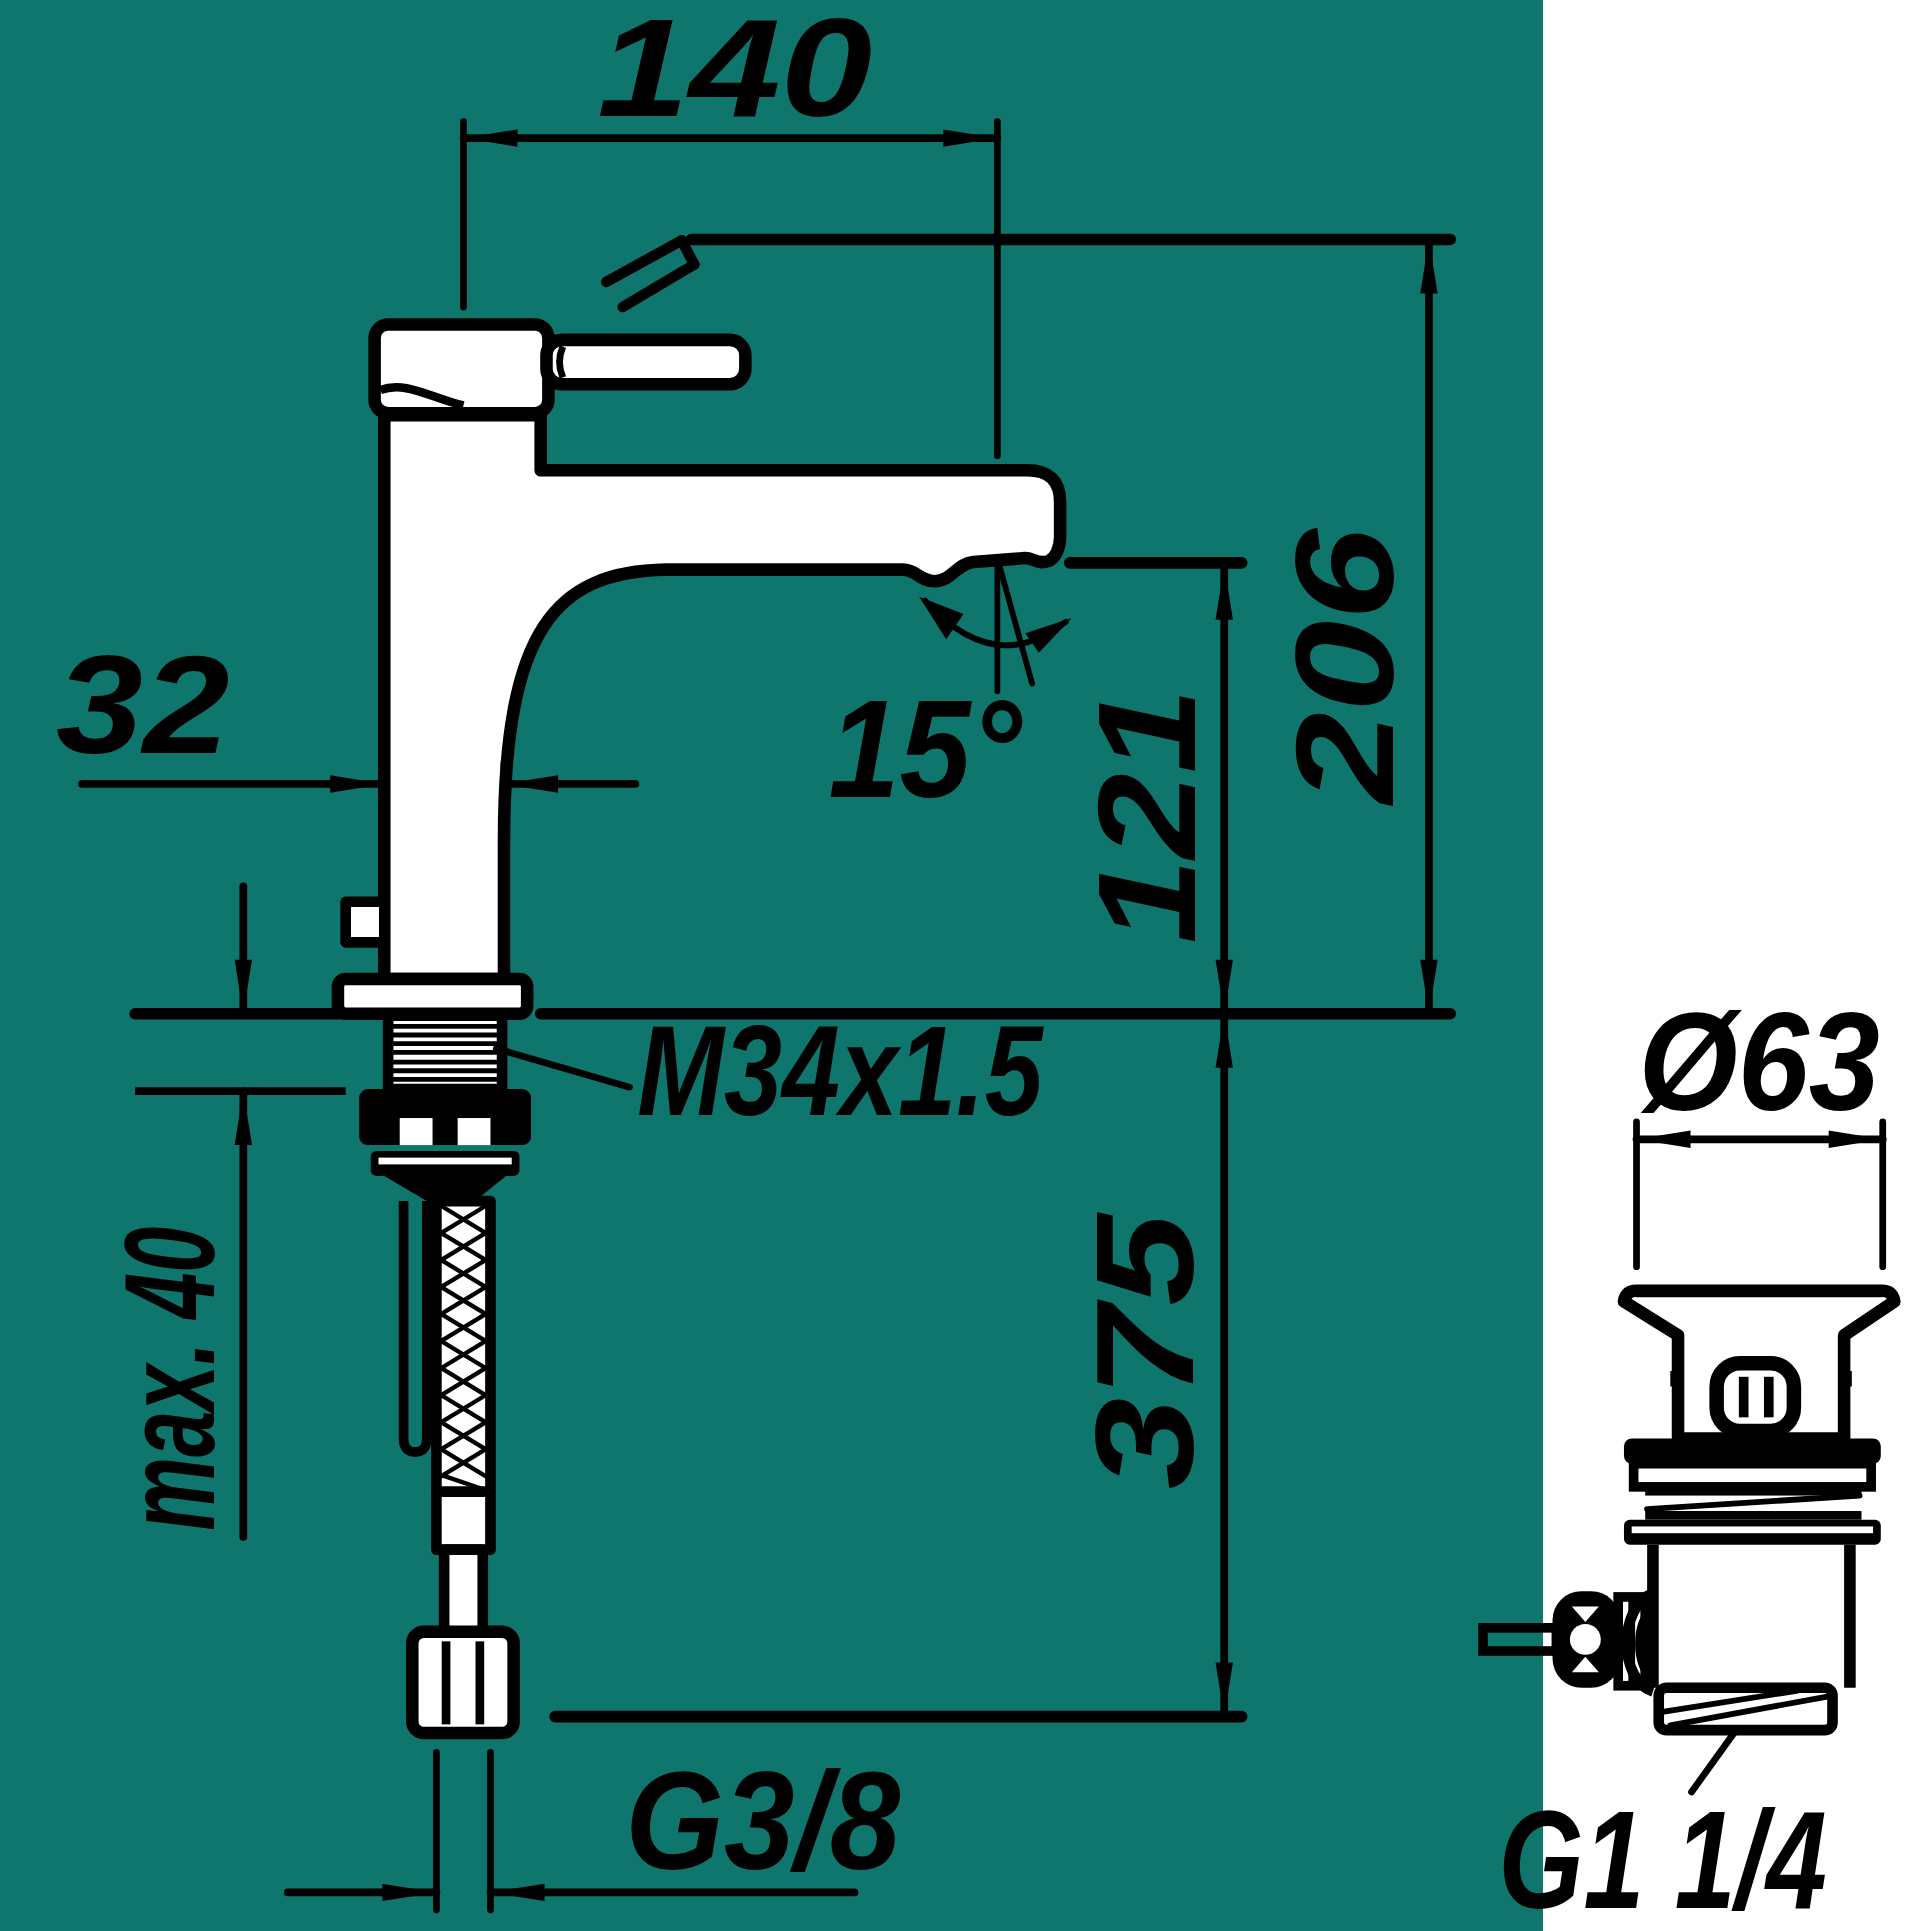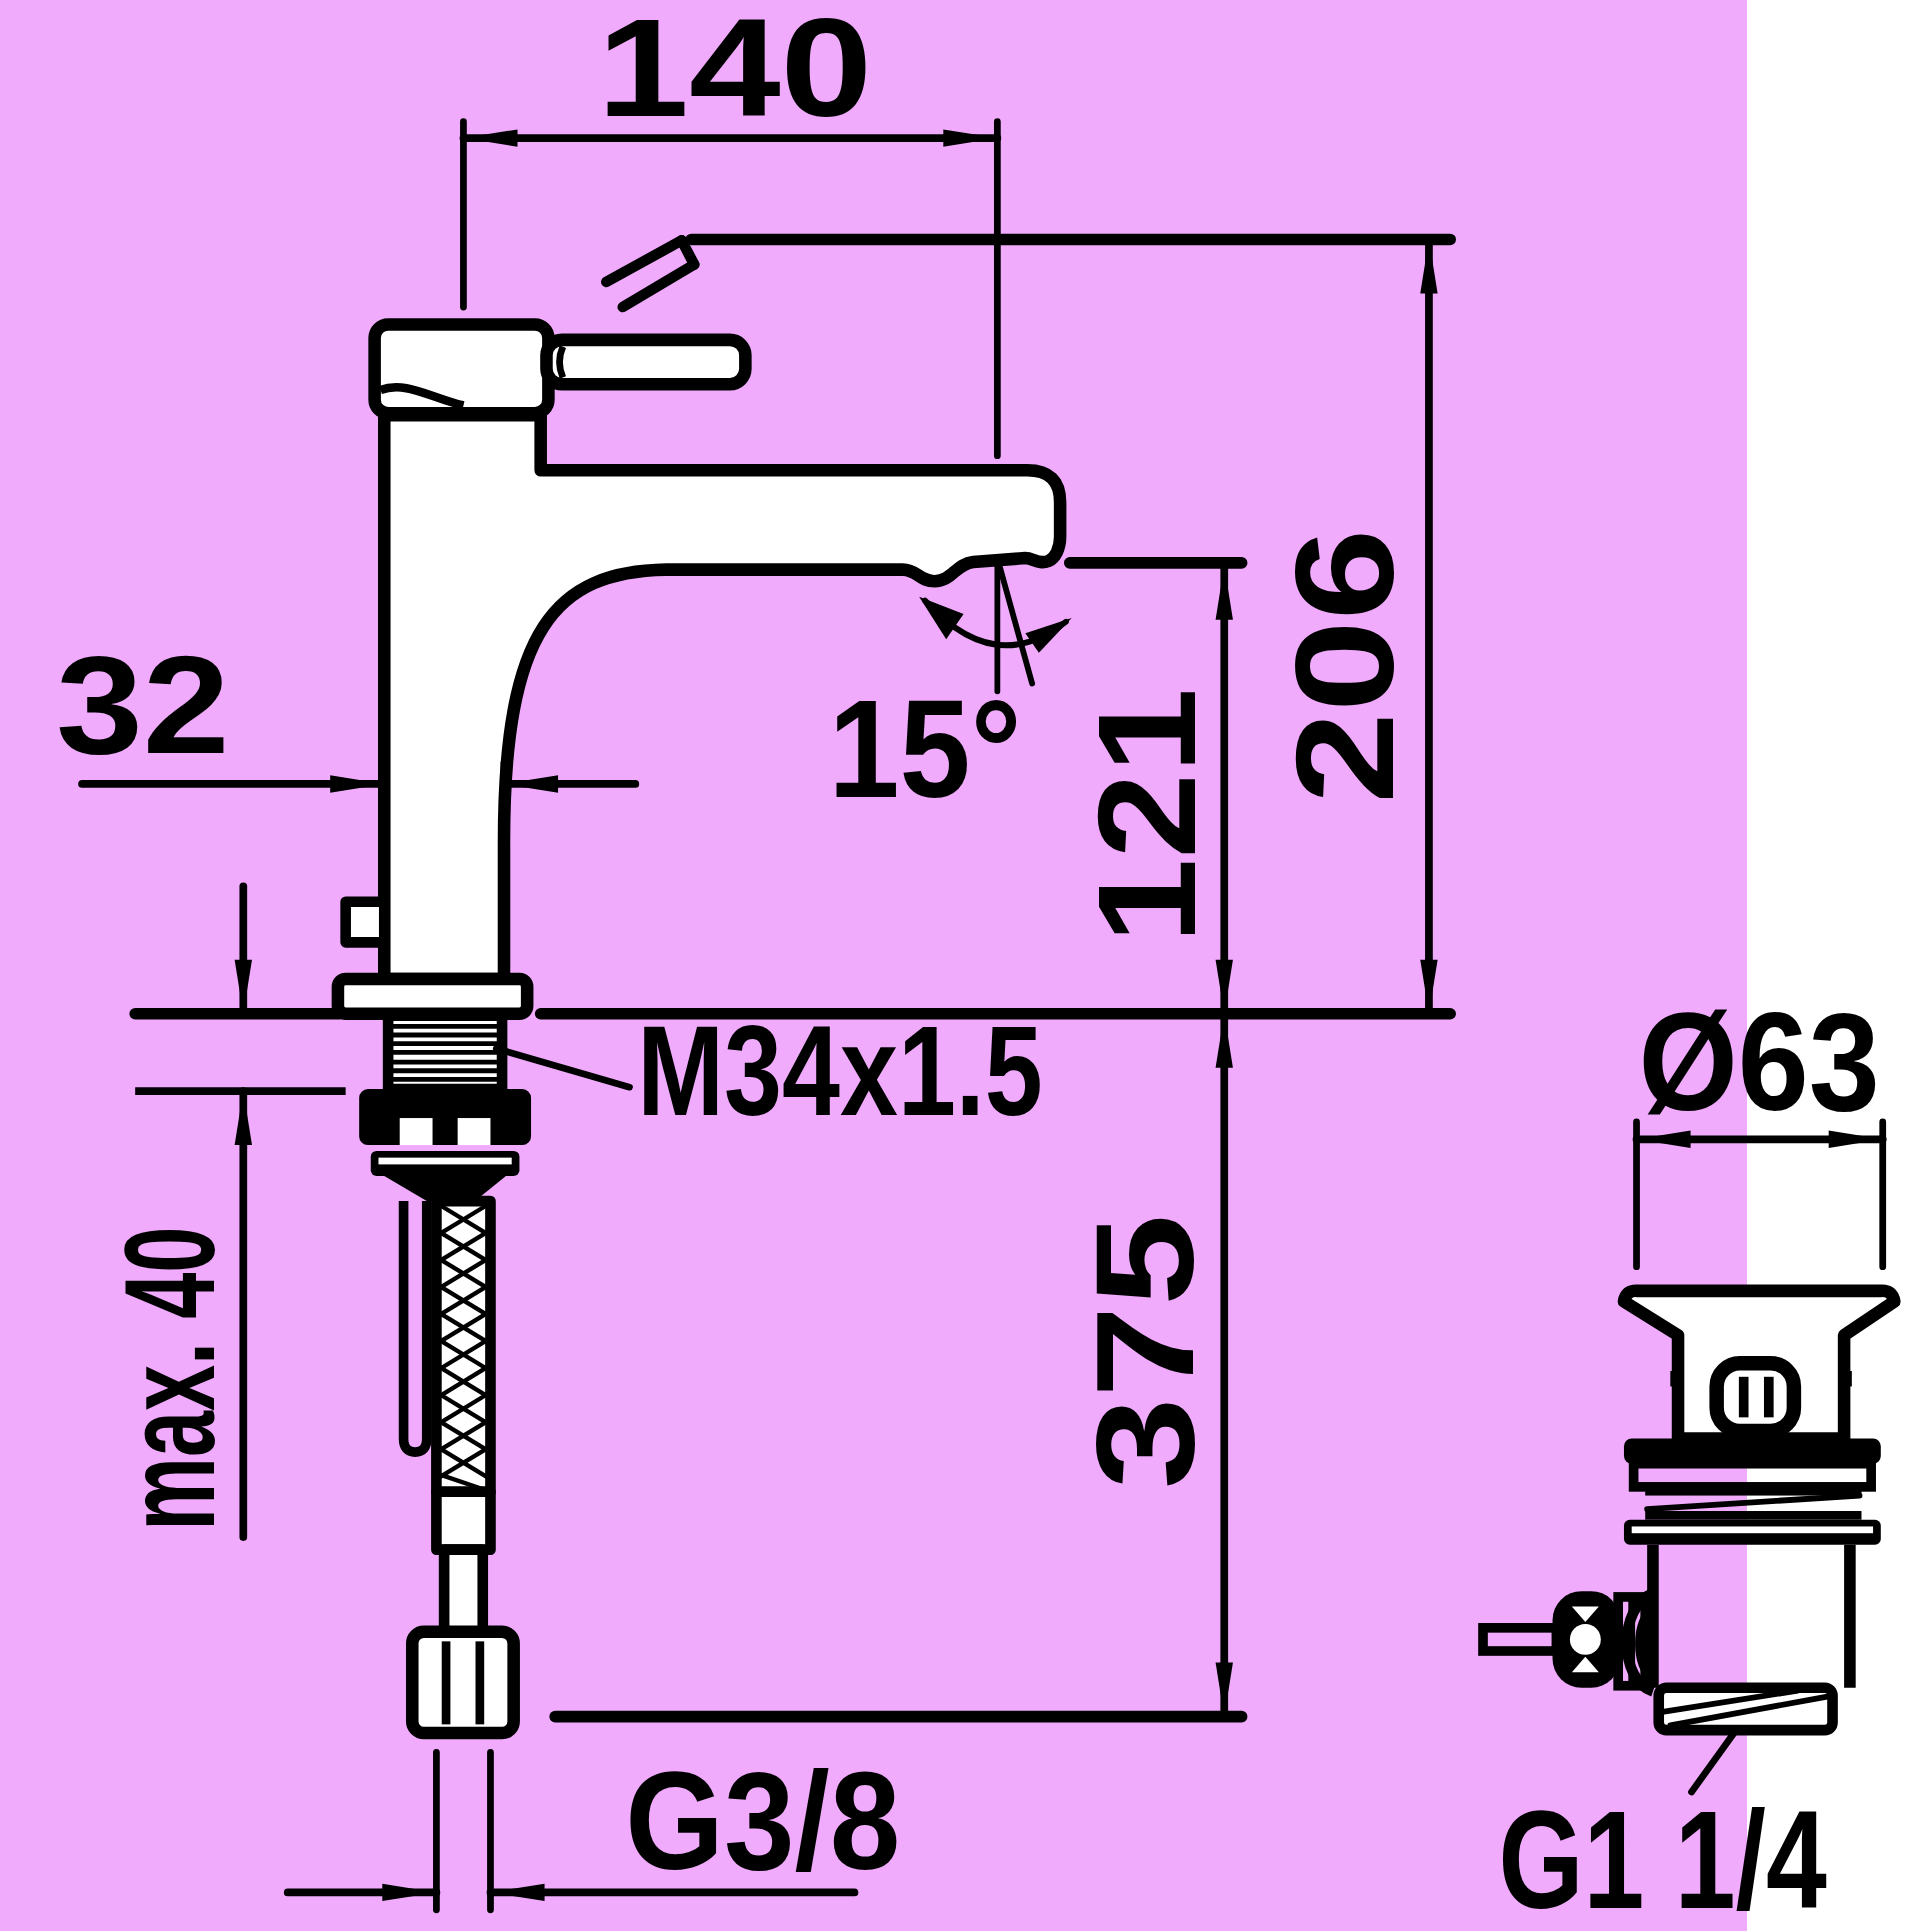--- a/index.html
+++ b/index.html
@@ -1,16 +1,16 @@
 <!DOCTYPE html>
 <html><head>
 <meta charset="utf-8">
 <style>
   html,body{margin:0;padding:0;background:#ffffff;}
-  .stage{width:1747px;height:1931px;position:relative;background:#f0abfc;}
+  .stage{width:1543px;height:1931px;position:relative;background:#0f766e;font-style:italic;}
   svg{display:block;}
   text{font-family:"Liberation Sans","DejaVu Sans",sans-serif;font-weight:700;fill:#000;}
   .dimtxt{font-size:145px;}
   .dimtxt-s{font-size:132px;}
   .ln{stroke:#000;fill:none;}
   .outline{stroke:#000;stroke-width:13;fill:#fff;stroke-linejoin:round;stroke-linecap:round;}
   .outline11{stroke:#000;stroke-width:11;fill:#fff;stroke-linejoin:round;stroke-linecap:round;}
   .dim{stroke:#000;stroke-width:8;fill:none;stroke-linecap:round;}
   .tick{stroke:#000;stroke-width:7;fill:none;stroke-linecap:round;}
   .refline{stroke:#000;stroke-width:12;fill:none;stroke-linecap:round;}

